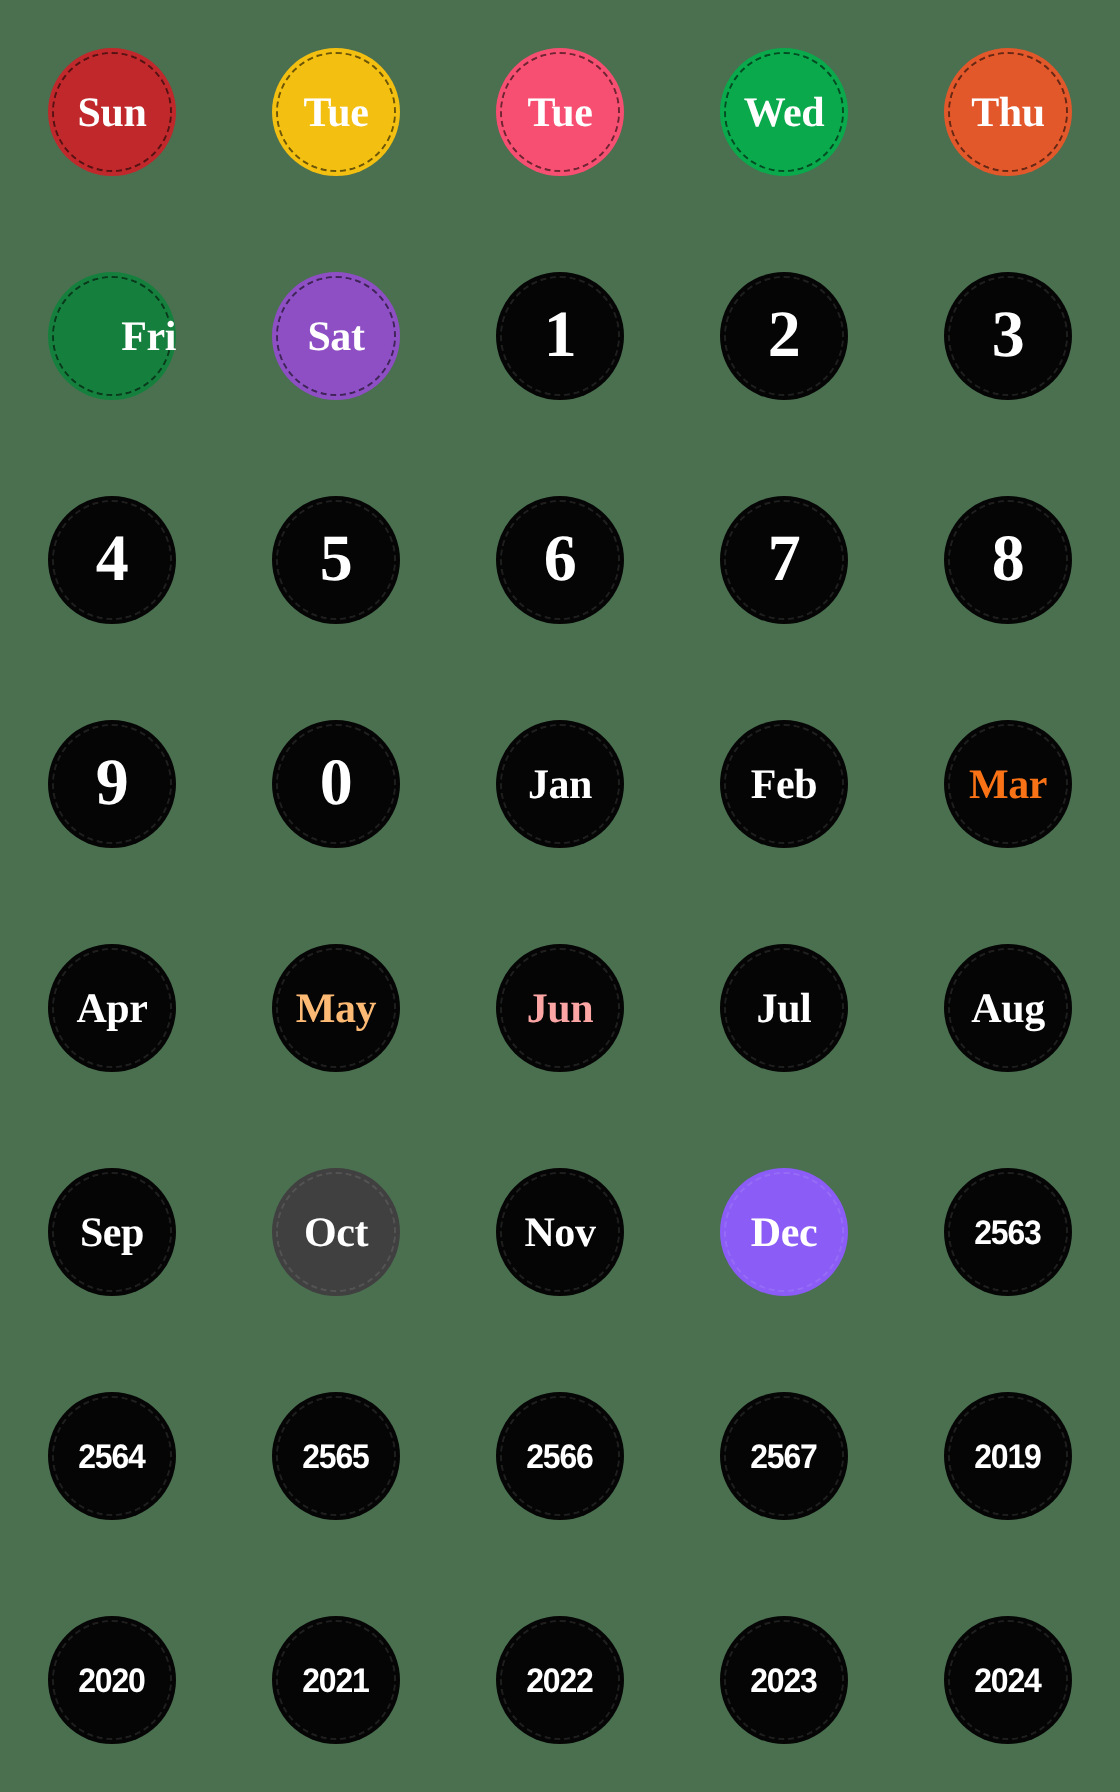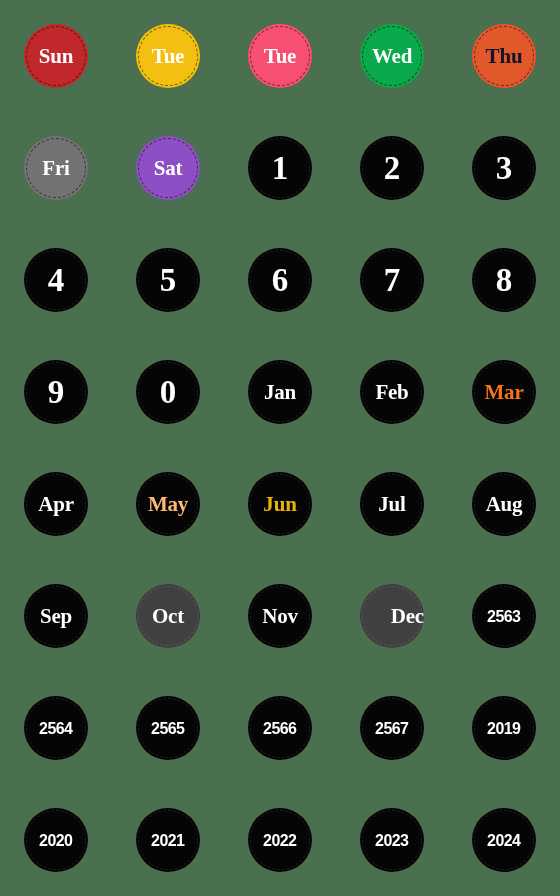--- a/index.html
+++ b/index.html
@@ -112,25 +112,25 @@
     </div>
     <div class="cell">
       <div class="sticker t-day" style="background: rgb(9, 169, 76);">
         <span class="ring"></span>
         <span class="label" style="color: rgb(255, 255, 255);">Wed</span>
       </div>
     </div>
     <div class="cell">
       <div class="sticker t-day" style="background: rgb(226, 88, 43);">
         <span class="ring"></span>
-        <span class="label" style="color: #0f172a;">Thu</span>
-      </div>
-    </div>
-    <div class="cell">
-      <div class="sticker t-day" style="background: #737373;">
+        <span class="label" style="color: #ffffff;">Thu</span>
+      </div>
+    </div>
+    <div class="cell">
+      <div class="sticker t-day" style="background: #15803d; justify-content: flex-end;">
         <span class="ring"></span>
         <span class="label" style="color: rgb(255, 255, 255);">Fri</span>
       </div>
     </div>
     <div class="cell">
       <div class="sticker t-day" style="background: rgb(142, 79, 196);">
         <span class="ring"></span>
         <span class="label" style="color: rgb(255, 255, 255);">Sat</span>
       </div>
     </div>
@@ -220,21 +220,21 @@
     </div>
     <div class="cell">
       <div class="sticker t-month light-ring" style="background: rgb(5, 5, 5);">
         <span class="ring"></span>
         <span class="label" style="color: #fdba74;">May</span>
       </div>
     </div>
     <div class="cell">
       <div class="sticker t-month light-ring" style="background: rgb(5, 5, 5);">
         <span class="ring"></span>
-        <span class="label" style="color: #eab308;">Jun</span>
+        <span class="label" style="color: #fca5a5;">Jun</span>
       </div>
     </div>
     <div class="cell">
       <div class="sticker t-month light-ring" style="background: rgb(5, 5, 5);">
         <span class="ring"></span>
         <span class="label" style="color: rgb(255, 255, 255);">Jul</span>
       </div>
     </div>
     <div class="cell">
       <div class="sticker t-month light-ring" style="background: rgb(5, 5, 5);">
@@ -254,21 +254,21 @@
         <span class="label" style="color: rgb(255, 255, 255);">Oct</span>
       </div>
     </div>
     <div class="cell">
       <div class="sticker t-month light-ring" style="background: rgb(5, 5, 5);">
         <span class="ring"></span>
         <span class="label" style="color: rgb(255, 255, 255);">Nov</span>
       </div>
     </div>
     <div class="cell">
-      <div class="sticker t-month light-ring" style="background: #404040; justify-content: flex-end;">
+      <div class="sticker t-month light-ring" style="background: #8b5cf6;">
         <span class="ring"></span>
         <span class="label" style="color: rgb(255, 255, 255);">Dec</span>
       </div>
     </div>
     <div class="cell">
       <div class="sticker t-year light-ring" style="background: rgb(5, 5, 5);">
         <span class="ring"></span>
         <span class="label" style="color: rgb(255, 255, 255);">2563</span>
       </div>
     </div>

